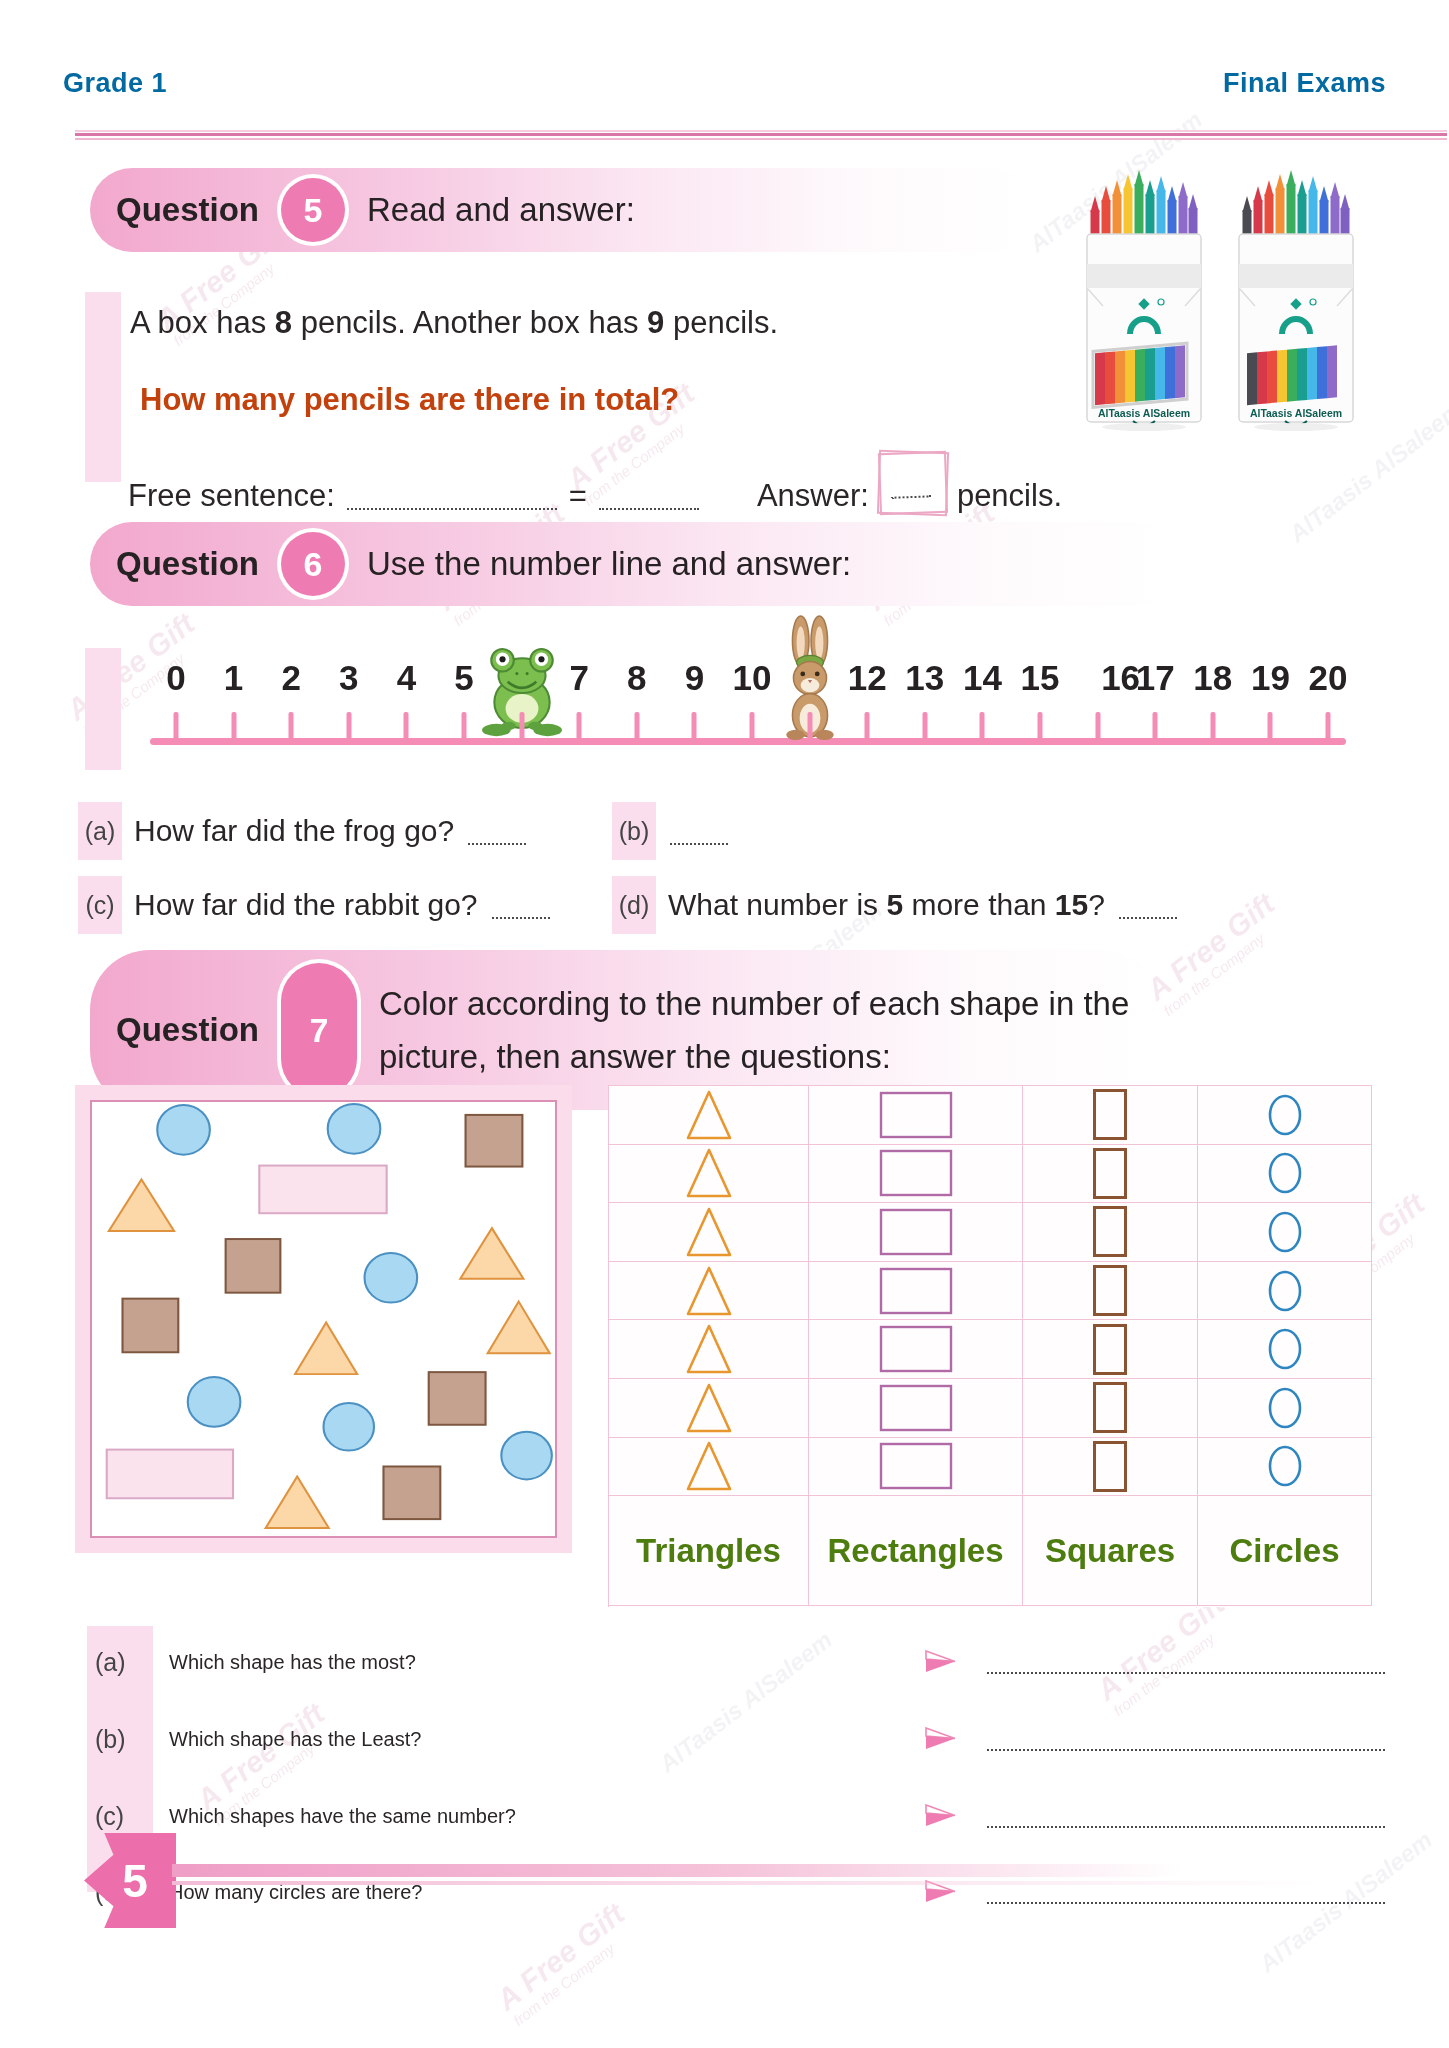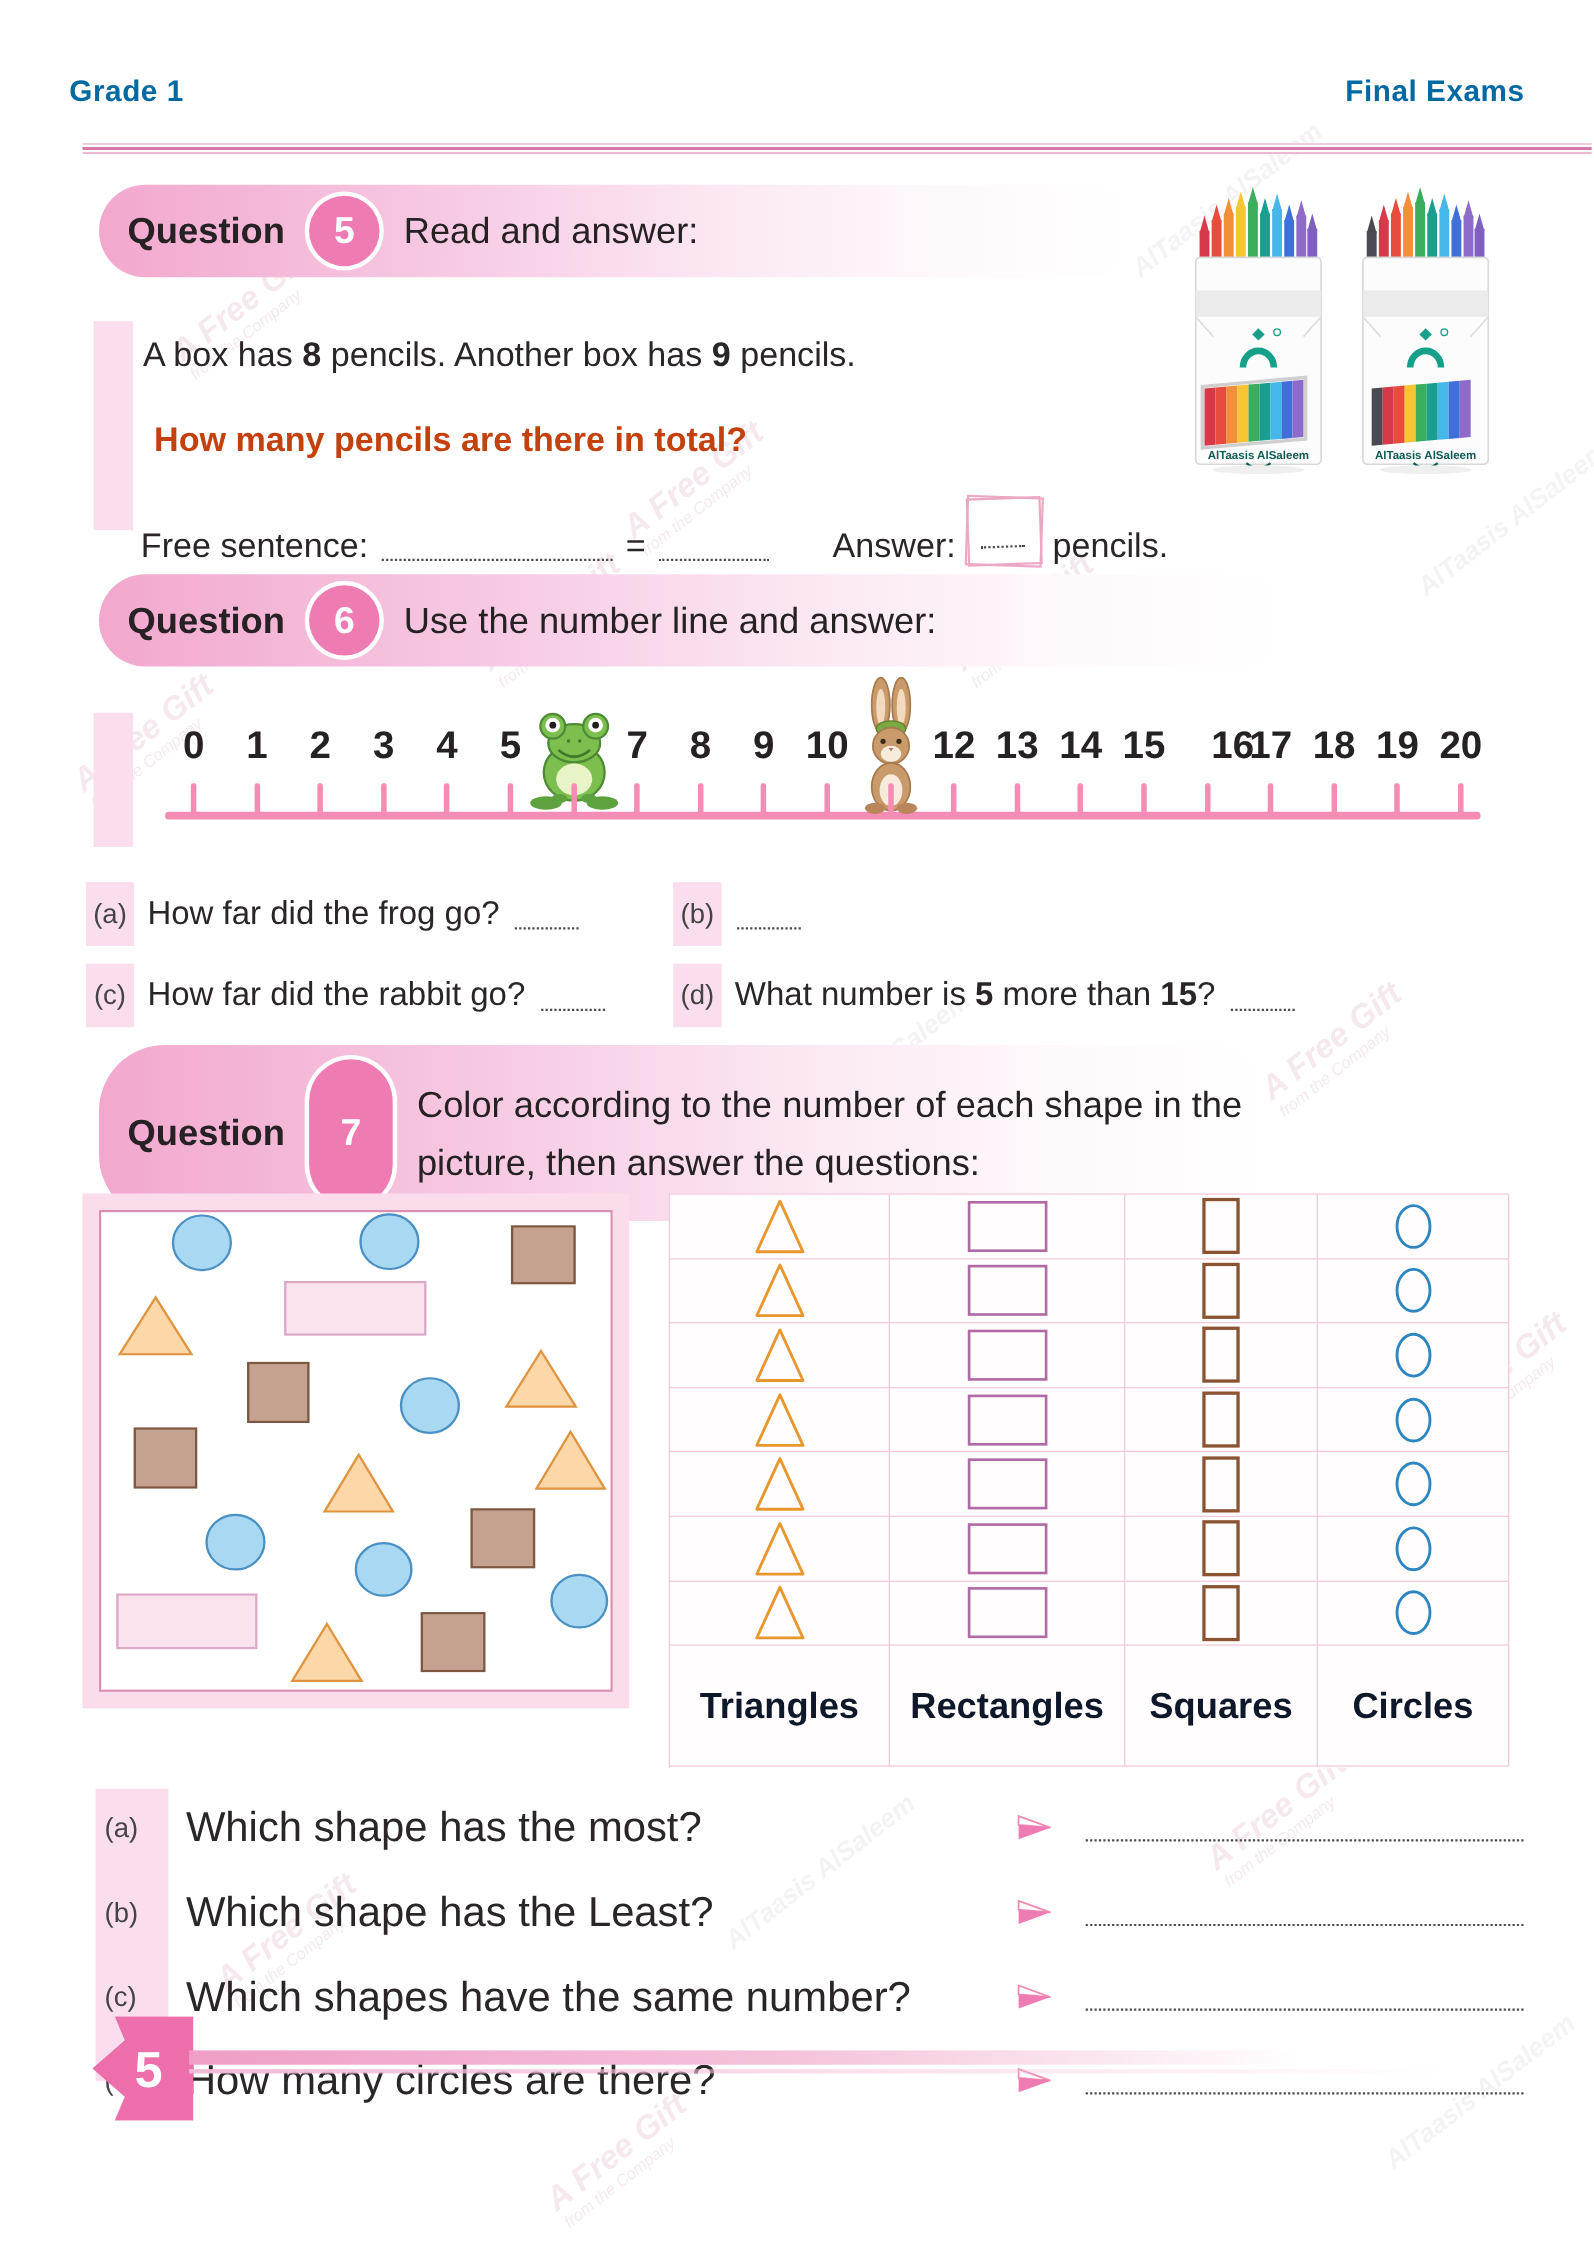--- a/index.html
+++ b/index.html
@@ -62,25 +62,25 @@
   #picture-inner{position:absolute;left:15px;top:15px;right:15px;bottom:15px;background:#ffffff;border:2px solid #dc8fb4;}
   #picture-inner svg{width:100%;height:100%;display:block;}
   
   #shape-table{
     left:608px;top:1085px;width:763px;height:521px;display:grid;
     grid-template-columns:200px 214px 175px 174px;
     grid-template-rows:repeat(7,58.6px) 110px;
     border-left:1.6px solid #f2c3d6;border-top:1.6px solid #f2c3d6;background:#fffdfe;
   }
   .cell{border-right:1.6px solid #f2c3d6;border-bottom:1.6px solid #f2c3d6;display:flex;align-items:center;justify-content:center;}
-  .cell.head{font-size:33px;font-weight:800;color:#0f172a;}
+  .cell.head{font-size:33px;font-weight:800;color:#4d7c0f;}
   
   .q7row{position:absolute;height:56px;display:flex;align-items:center;}
   .q7row .lab{font-size:25px;color:#444;width:56px;}
-  .q7row .txt{font-size:38px;white-space:nowrap;}
+  .q7row .txt{font-size:20px;white-space:nowrap;}
   .q7row .arrow{position:absolute;left:828px;top:14px;}
   .q7row .dline{position:absolute;left:892px;top:38px;width:398px;border-bottom:2.5px dotted #4a4a4a;}
   
   #page-badge{
     left:84px;top:1833px;width:92px;height:95px;background:#ec6fab;
     clip-path:polygon(22% 0,100% 0,100% 100%,22% 100%,32% 77%,0 50%,32% 23%);
     display:flex;align-items:center;justify-content:center;color:#fff;font-size:46px;font-weight:800;padding-left:10px;box-sizing:border-box;
   }
   .footer-line1{left:172px;top:1864px;width:1010px;height:13px;background:linear-gradient(90deg,#ef9ec6,#f5c3da 55%,rgba(255,255,255,0));}
   .footer-line2{left:172px;top:1881px;width:1150px;height:4px;background:linear-gradient(90deg,#f3bcd6,rgba(255,255,255,0));}

